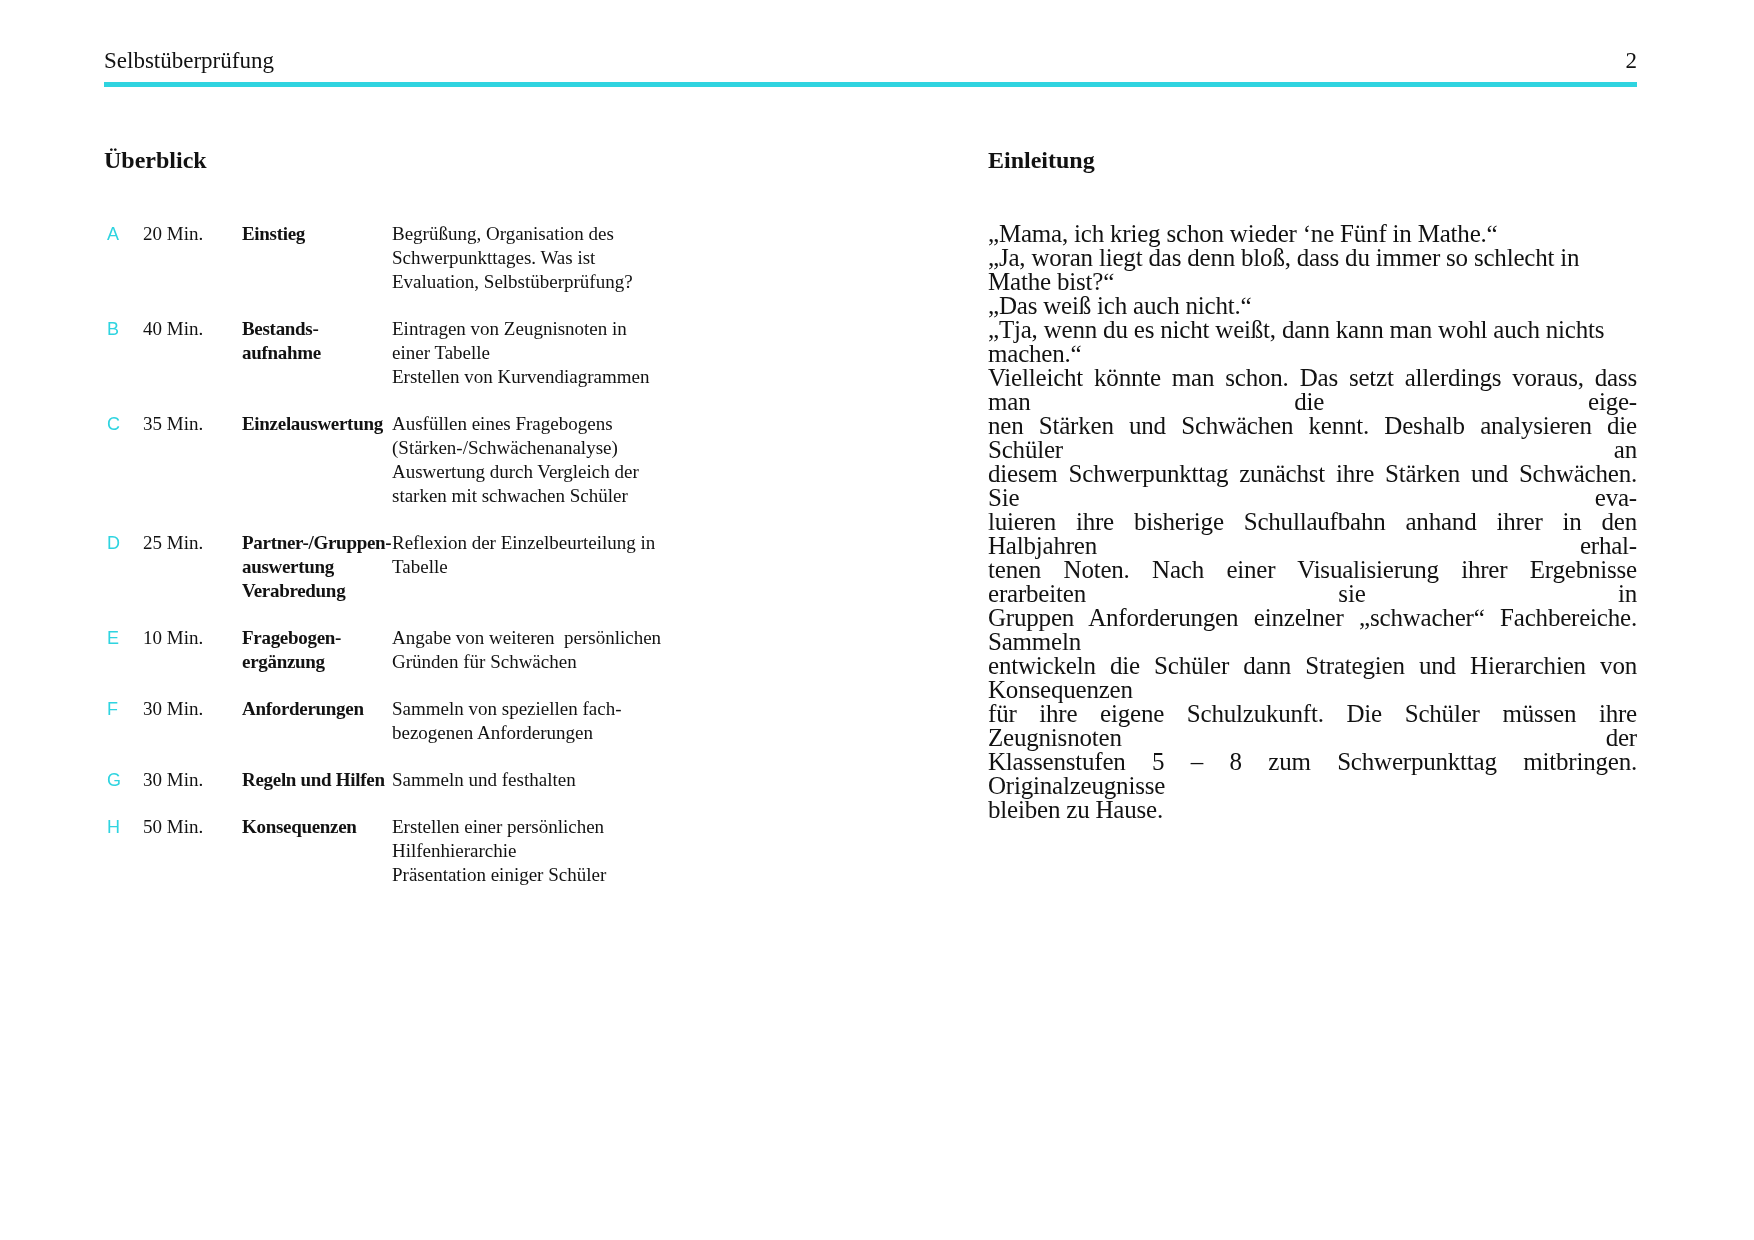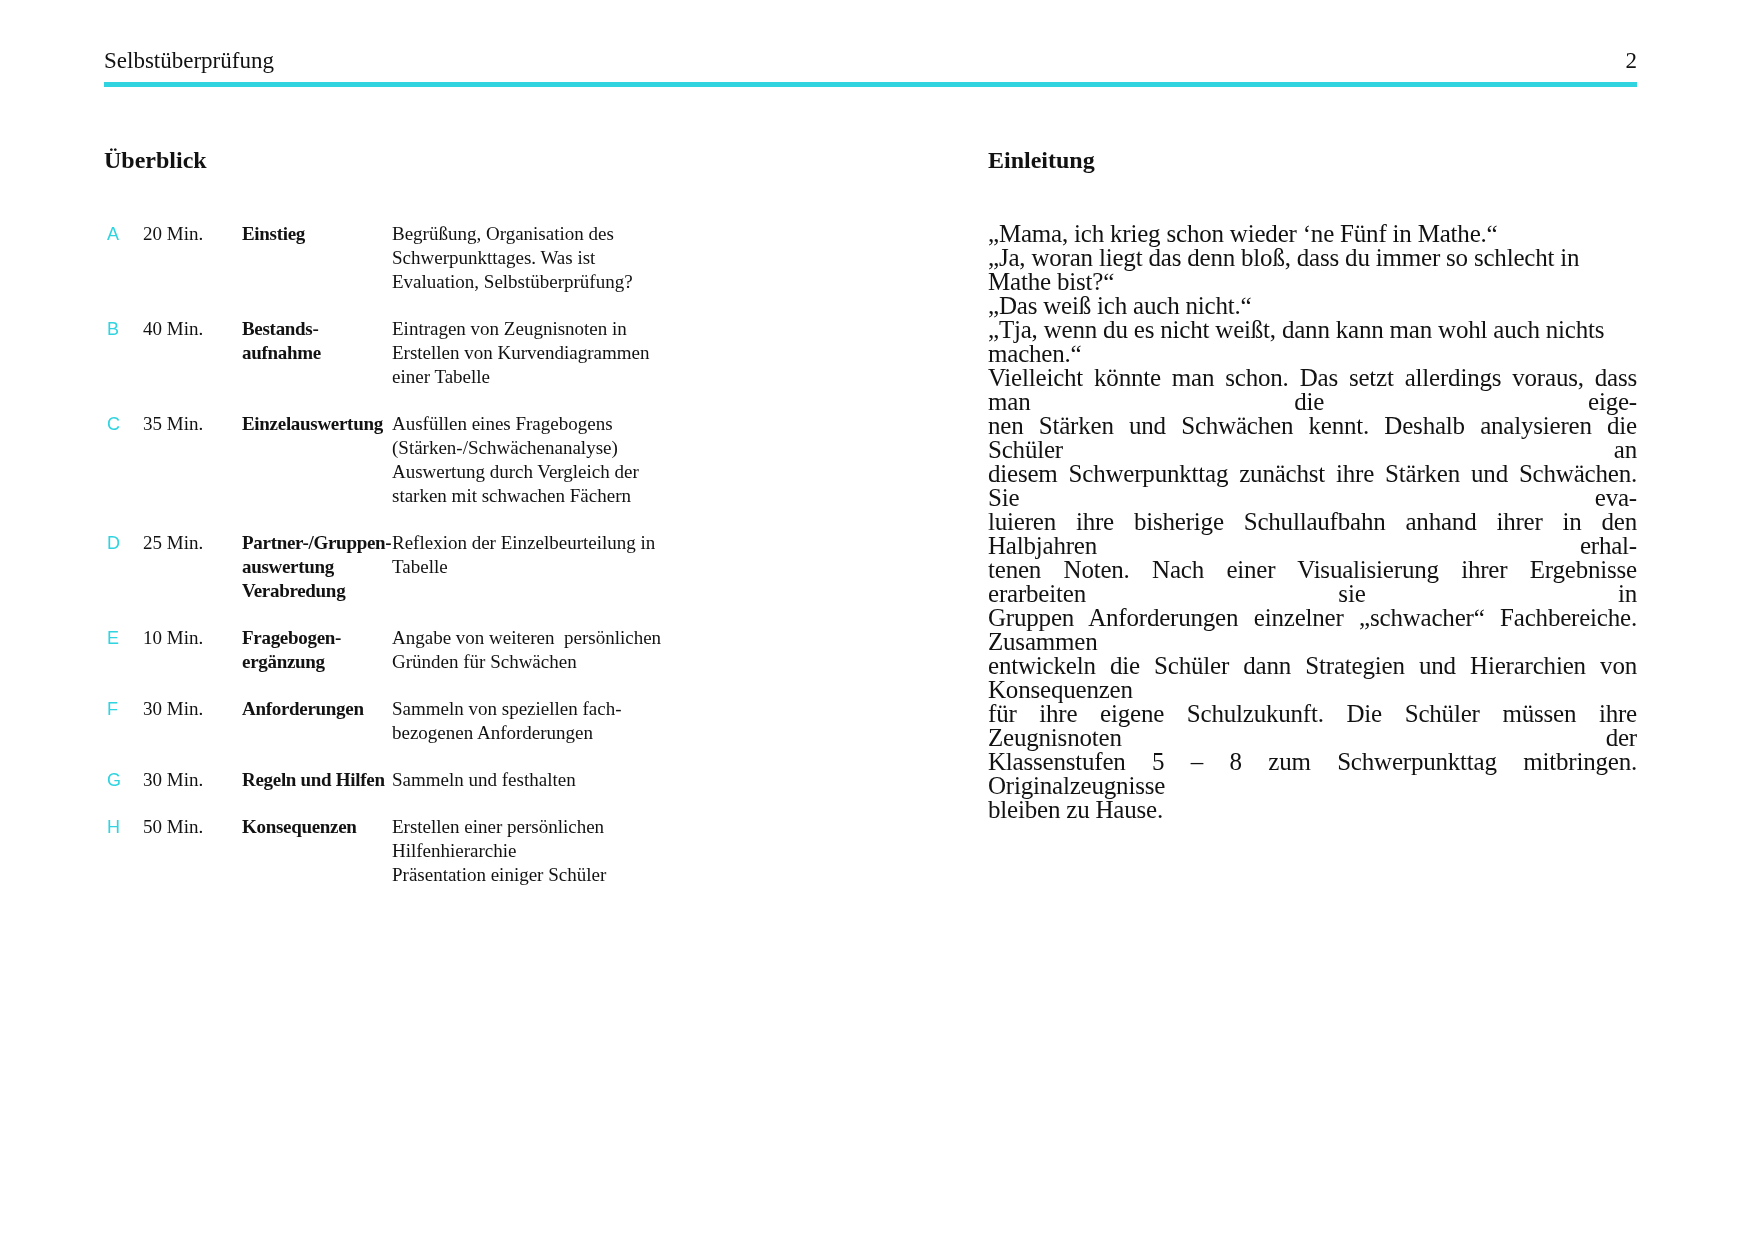--- a/index.html
+++ b/index.html
@@ -107,35 +107,35 @@
           </div>
           <div class="trow">
             <span class="c-letter">B</span>
             <span class="c-time">40 Min.</span>
             <div class="c-title">
               <div class="tline">Bestands-</div>
               <div class="tline">aufnahme</div>
             </div>
             <div class="c-desc">
               <div class="tline">Eintragen von Zeugnisnoten in</div>
+              <div class="tline">einer Tabelle</div>
               <div class="tline">Erstellen von Kurvendiagrammen</div>
-              <div class="tline">einer Tabelle</div>
             </div>
           </div>
           <div class="trow">
             <span class="c-letter">C</span>
             <span class="c-time">35 Min.</span>
             <div class="c-title">
               <div class="tline">Einzelauswertung</div>
             </div>
             <div class="c-desc">
               <div class="tline">Ausfüllen eines Fragebogens</div>
               <div class="tline">(Stärken-/Schwächenanalyse)</div>
               <div class="tline">Auswertung durch Vergleich der</div>
-              <div class="tline">starken mit schwachen Fächern</div>
+              <div class="tline">starken mit schwachen Schüler</div>
             </div>
           </div>
           <div class="trow">
             <span class="c-letter">D</span>
             <span class="c-time">25 Min.</span>
             <div class="c-title">
               <div class="tline">Partner-/Gruppen-</div>
               <div class="tline">auswertung</div>
               <div class="tline italic">Verabredung</div>
             </div>
@@ -197,21 +197,21 @@
       <div class="intro-lines" id="intro-lines">
           <div class="pline">„Mama, ich krieg schon wieder ‘ne Fünf in Mathe.“</div>
           <div class="pline">„Ja, woran liegt das denn bloß, dass du immer so schlecht in Mathe bist?“</div>
           <div class="pline">„Das weiß ich auch nicht.“</div>
           <div class="pline">„Tja, wenn du es nicht weißt, dann kann man wohl auch nichts machen.“</div>
           <div class="pline just">Vielleicht könnte man schon. Das setzt allerdings voraus, dass man die eige-</div>
           <div class="pline just">nen Stärken und Schwächen kennt. Deshalb analysieren die Schüler an</div>
           <div class="pline just">diesem Schwerpunkttag zunächst ihre Stärken und Schwächen. Sie eva-</div>
           <div class="pline just">luieren ihre bisherige Schullaufbahn anhand ihrer in den Halbjahren erhal-</div>
           <div class="pline just">tenen Noten. Nach einer Visualisierung ihrer Ergebnisse erarbeiten sie in</div>
-          <div class="pline just">Gruppen Anforderungen einzelner „schwacher“ Fachbereiche. Zusammen</div>
+          <div class="pline just">Gruppen Anforderungen einzelner „schwacher“ Fachbereiche. Sammeln</div>
           <div class="pline just">entwickeln die Schüler dann Strategien und Hierarchien von Konsequenzen</div>
           <div class="pline just">für ihre eigene Schulzukunft. Die Schüler müssen ihre Zeugnisnoten der</div>
           <div class="pline just">Klassenstufen 5 – 8 zum Schwerpunkttag mitbringen. Originalzeugnisse</div>
           <div class="pline">bleiben zu Hause.</div>
         </div>
     </section>
 
   </div>
 
 </div>

